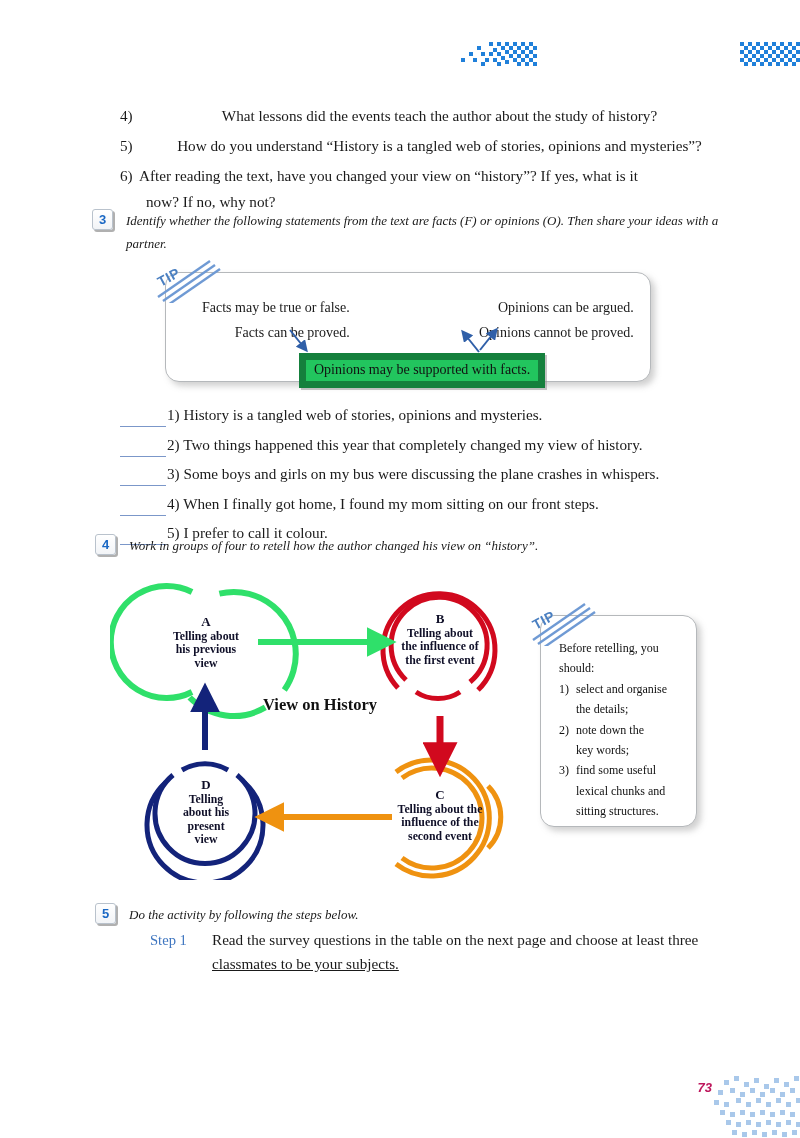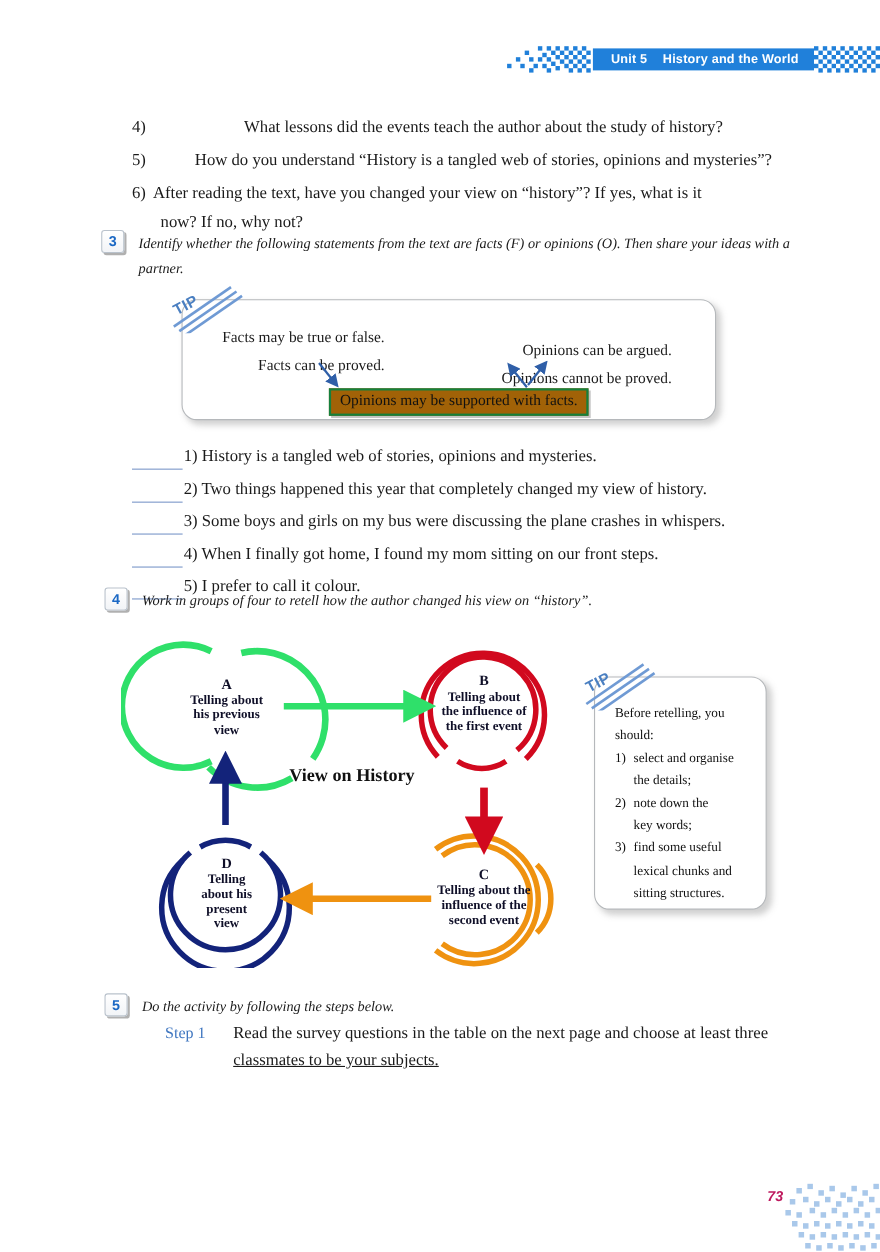--- a/index.html
+++ b/index.html
@@ -53,24 +53,24 @@
   }
   .tip-label .tw{
     position:absolute;left:3px;top:12px;
     font-family:"Liberation Sans",sans-serif;font-weight:bold;font-size:14px;
     color:#4a7fc1;transform:rotate(-28deg);letter-spacing:.5px;
   }
 
   .facts-grid{position:absolute;left:36px;top:22px;width:460px;font-size:14px;line-height:25px;}
   .facts-col{position:absolute;top:0;text-align:right;}
   .facts-col.l{left:0;}
-  .facts-col.r{left:254px;margin-top:12px;}
+  .facts-col.r{left:277px;}
   .hl{
     position:absolute;left:133px;top:80px;
-    background:#a16207;border:2px solid #15803d;
+    background:#22c55e;border:7px solid #15803d;
     box-shadow:2px 2px 0 rgba(140,140,140,.5);
     padding:2px 8px 3px 8px;font-size:14px;color:#111;white-space:nowrap;
   }
 
   
   .fill-list{position:absolute;left:120px;top:403px;width:620px;}
   .fill-item{font-size:15.2px;line-height:24px;margin-bottom:5.5px;white-space:nowrap;}
   .blank{display:inline-block;width:46px;border-bottom:1.3px solid #7b97c9;margin-right:1px;
          vertical-align:bottom;height:15px;}
 
@@ -150,24 +150,20 @@
         <rect x="66" y="22" width="4" height="4"></rect>
           <rect x="70" y="2" width="4" height="4"></rect>
         <rect x="70" y="10" width="4" height="4"></rect>
           <rect x="70" y="18" width="4" height="4"></rect>
         <rect x="74" y="6" width="4" height="4"></rect>
           <rect x="74" y="14" width="4" height="4"></rect>
         <rect x="74" y="22" width="4" height="4"></rect>
       </g>
     </svg>
 
-    <div class="hdr-band">
-      <span class="u">Unit 5</span>
-      <span>History and the World</span>
-    </div>
 
     <svg class="pix-right" viewBox="0 0 60 28">
       <g fill="#2080da">
         <rect x="0" y="2" width="4" height="4"></rect>
           <rect x="0" y="10" width="4" height="4"></rect>
         <rect x="0" y="18" width="4" height="4"></rect>
           <rect x="4" y="6" width="4" height="4"></rect>
         <rect x="4" y="14" width="4" height="4"></rect>
           <rect x="4" y="22" width="4" height="4"></rect>
         <rect x="8" y="2" width="4" height="4"></rect>

